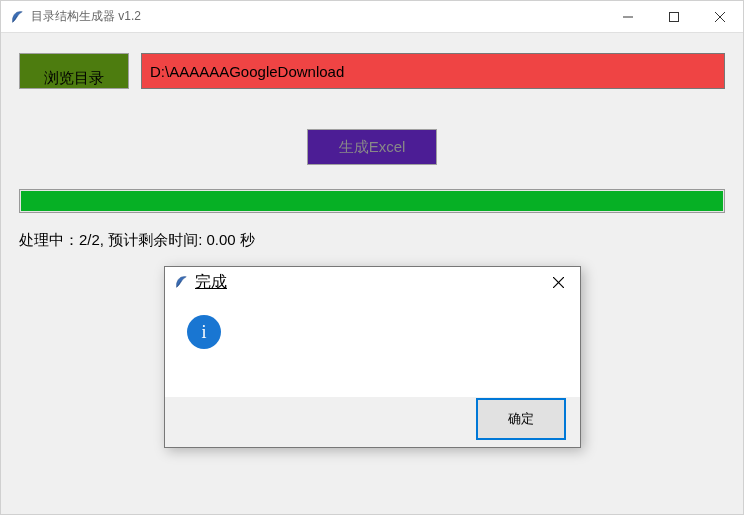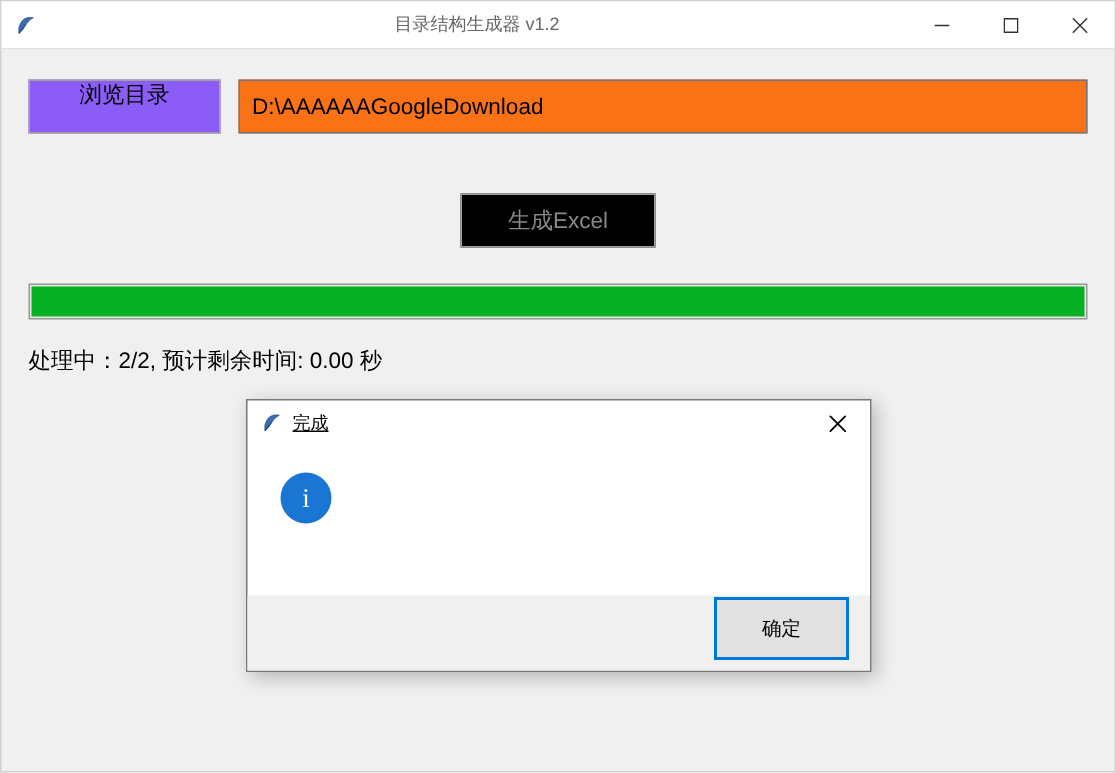--- a/index.html
+++ b/index.html
@@ -18,21 +18,20 @@
       position: relative;
       border: 1px solid #d0d0d0;
     }
     .titlebar {
       height: 32px;
       background: #fff;
       display: flex;
       align-items: center;
       padding-left: 8px;
       border-bottom: 1px solid #e0e0e0;
-      text-align: center;
     }
     .titlebar .feather-icon {
       width: 16px; height: 16px;
       display: inline-flex; align-items: center; justify-content: center;
       margin-right: 6px;
     }
     .titlebar .title-text {
       font-size: 12px;
       color: #666;
       flex: 1;
@@ -49,47 +48,47 @@
     .win-btn svg { stroke: #666; }
     .content {
       padding: 20px 18px;
     }
     .row1 {
       display: flex;
       gap: 12px;
       align-items: stretch;
     }
     .browse-btn {
-      width: 128px;
+      width: 110px;
       height: 36px;
       border: 1px solid #a0a0a0;
-      background: #8b5cf6;
-      font-size: 15px;
-      display: flex; align-items: flex-start; justify-content: center;
+      background: #4d7c0f;
+      font-size: 15px;
+      display: flex; align-items: flex-end; justify-content: center;
       cursor: pointer;
     }
     .path-input {
       flex: 1;
       height: 36px;
       border: 1px solid #777;
-      background: #f97316;
+      background: #ef4444;
       padding: 0 8px;
       font-size: 15px;
       font-family: inherit;
     }
     .gen-row {
       display: flex;
       justify-content: center;
       margin-top: 40px;
     }
     .gen-btn {
       width: 130px;
       height: 36px;
       border: 1px solid #a0a0a0;
-      background: #000000;
+      background: #4c1d95;
       color: #888;
       font-size: 15px;
       display: flex; align-items: center; justify-content: center;
     }
     .progress-container {
       margin-top: 24px;
       height: 24px;
       border: 1px solid #999;
       background: #e6e6e6;
       padding: 1px;
@@ -121,21 +120,21 @@
       display: flex;
       align-items: center;
       padding-left: 8px;
     }
     .dialog-titlebar .feather-icon {
       width: 16px; height: 16px;
       display: inline-flex; align-items: center; justify-content: center;
       margin-right: 6px;
     }
     .dialog-title-text {
-      font-size: 12px;
+      font-size: 16px;
       flex: 1;
       text-decoration: underline;
     }
     .dialog-close {
       width: 44px; height: 30px;
       display: flex; align-items: center; justify-content: center;
       cursor: pointer;
     }
     .dialog-body {
       display: flex;

